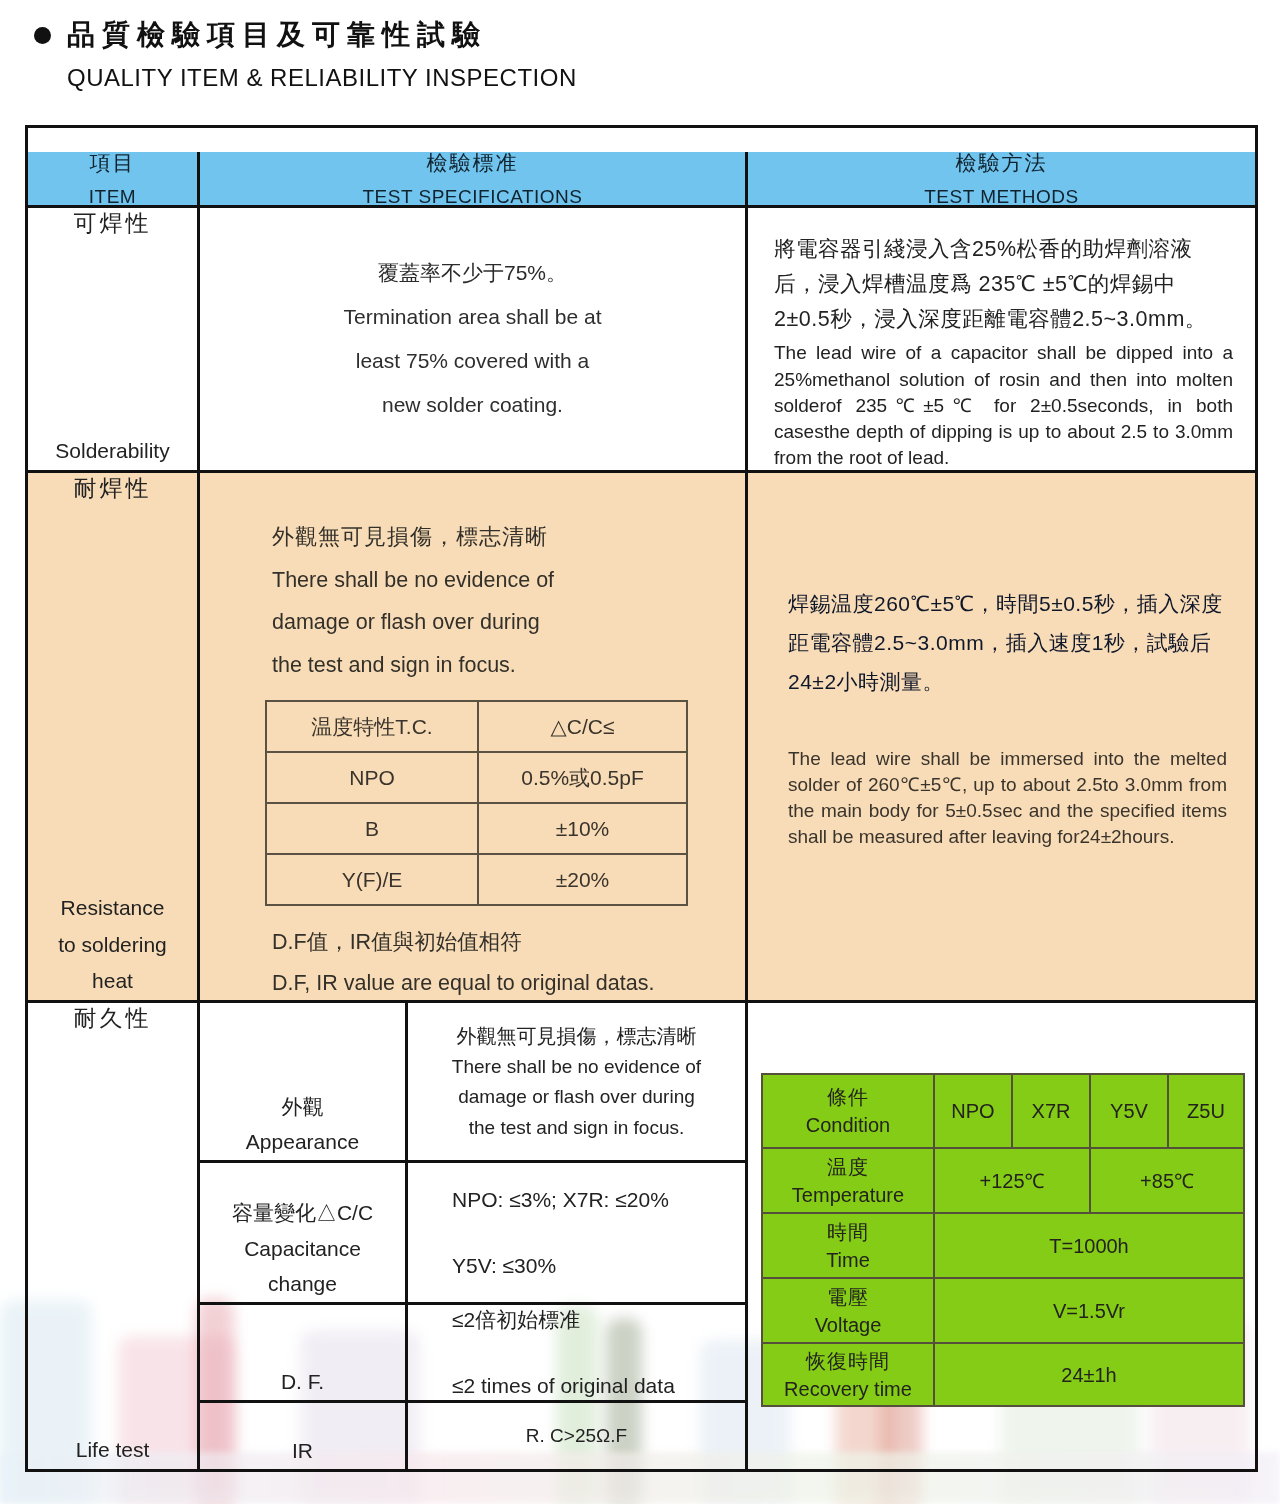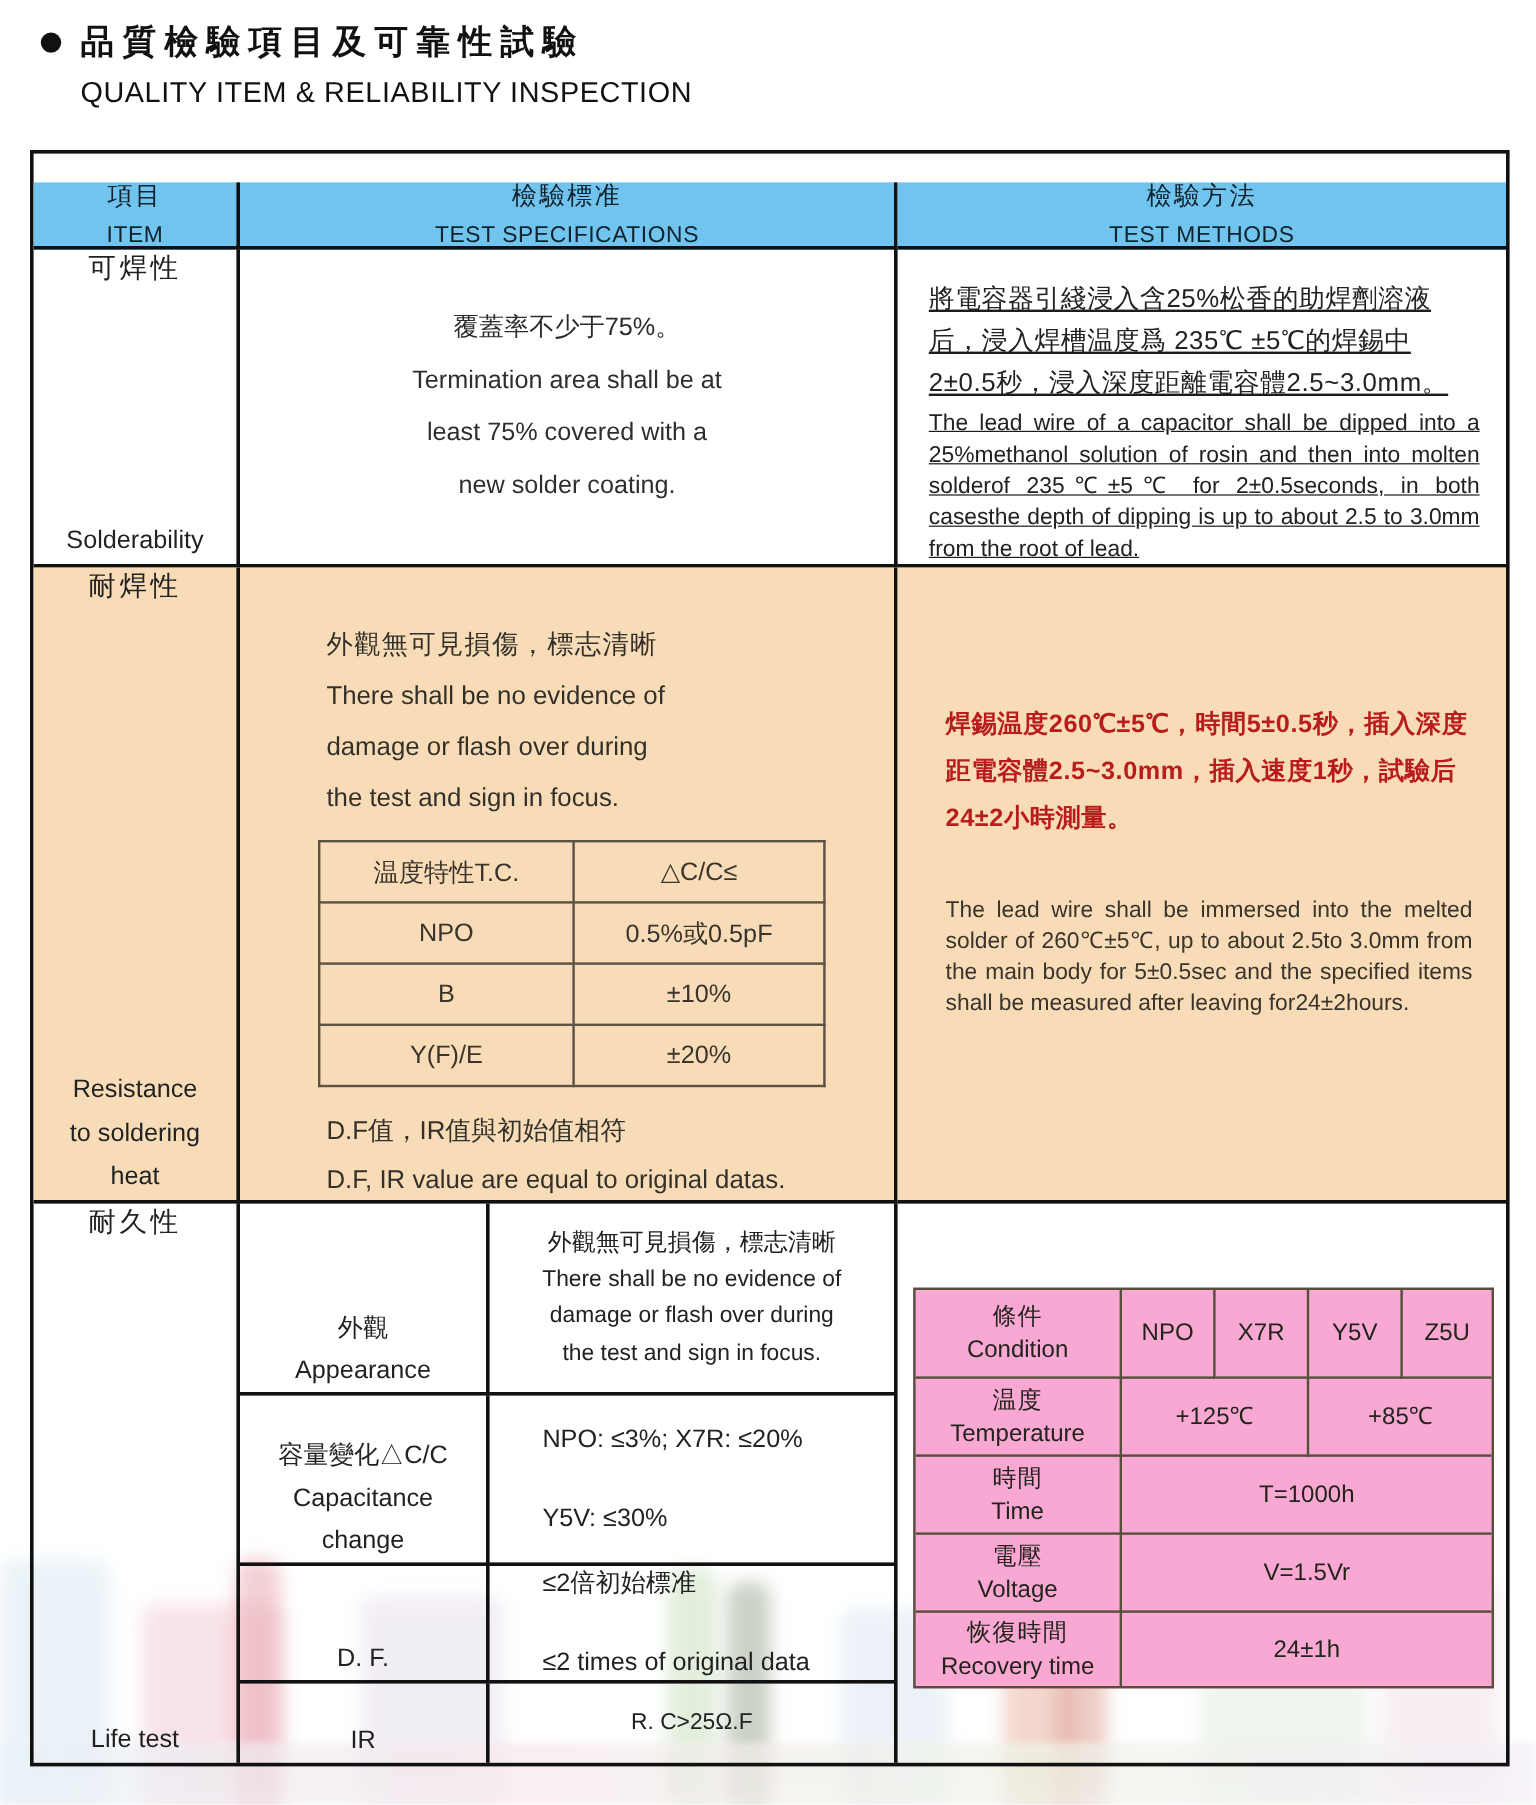--- a/index.html
+++ b/index.html
@@ -39,44 +39,44 @@
   .hdr{background:#70c4ee;display:flex;flex-direction:column;align-items:center;justify-content:center;color:#10222e;margin-top:24px;}
   .hdr .zh{font-size:21px;letter-spacing:2px;margin-bottom:9px;}
   .hdr .en{font-size:19px;letter-spacing:.5px;}
   .item-cell{display:flex;flex-direction:column;align-items:center;justify-content:space-between;text-align:center;}
   .item-cell .zh{font-size:23px;letter-spacing:3px;color:#222;}
   .item-cell .en{font-size:21px;margin-top:12px;color:#222;line-height:1.75;}
   .tan{background:#f8dcb7;}
   
   .spec-center{display:flex;flex-direction:column;align-items:center;justify-content:center;text-align:center;font-size:21px;line-height:2.1;color:#2e2e2e;}
   .spec-center .zh{font-size:21px;color:#2b2b2b;}
-  .method-cell{padding:24px 22px 0 26px;box-sizing:border-box;text-decoration:underline;}
+  .method-cell{padding:24px 22px 0 26px;box-sizing:border-box;}
   .m-zh{font-size:21.5px;line-height:1.62;color:#222;letter-spacing:.5px;}
   .m-en{font-size:19px;line-height:1.38;color:#222;text-align:justify;margin-top:4px;}
   
   .r2-spec{padding:42px 0 0 0;color:#33302a;}
   .r2-intro{margin-left:72px;font-size:21.5px;line-height:1.98;}
   .r2-intro .zh{font-size:22px;letter-spacing:1px;}
   .tc-table{margin:14px 0 0 65px;width:423px;border:2px solid #5c5244;border-collapse:collapse;}
   .tc-table td{border:2px solid #5c5244;height:47px;text-align:center;font-size:21px;color:#3a342c;}
   .tc-table td:first-child{width:208px;}
   .r2-foot{margin:16px 0 0 72px;font-size:21.5px;line-height:1.9;}
   .r2-method{padding:112px 28px 0 40px;box-sizing:border-box;color:#3a342c;}
-  .r2-method .m-zh{color:#b91c1c;line-height:1.85;font-size:21px;font-weight:bold;}
+  .r2-method .m-zh{color:#0f172a;line-height:1.85;font-size:21px;}
   .r2-method .m-en{color:#3a342c;margin-top:44px;font-size:19px;}
   
   .life-grid{display:grid;grid-template-columns:208px 1fr;grid-template-rows:160px 142px 98px 1fr;}
   .lg-label{display:flex;flex-direction:column;align-items:center;justify-content:flex-end;text-align:center;font-size:21px;line-height:1.7;color:#222;}
   .lg-val{display:flex;flex-direction:column;align-items:center;justify-content:center;text-align:center;font-size:19px;line-height:1.6;color:#222;}
   .lg-val-left{align-items:flex-start;padding-left:44px;font-size:21px;line-height:1.8;gap:28px;}
   .lg-val .zh-line{font-size:20px;}
   
   .cond-wrap{position:relative;}
   .cond{
-    position:absolute;left:13px;top:70px;width:484px;height:334px;background:#f9a8d4;
+    position:absolute;left:13px;top:70px;width:484px;height:334px;background:#84cc16;
     border:2px solid #55503c;box-sizing:border-box;
     display:grid;grid-template-columns:172px 78px 78px 78px 1fr;grid-template-rows:74px 65px 65px 65px 1fr;
     color:#23231c;
   }
   .cc{box-sizing:border-box;display:flex;flex-direction:column;align-items:center;justify-content:center;text-align:center;font-size:20px;line-height:1.4;}
   .cc.cbr{border-right:2px solid #55503c;}
   .cc.cbb{border-bottom:2px solid #55503c;}
   .cc .zh{letter-spacing:1px;}
   .span2{grid-column:span 2;}
   .span4{grid-column:span 4;text-align:right;}

